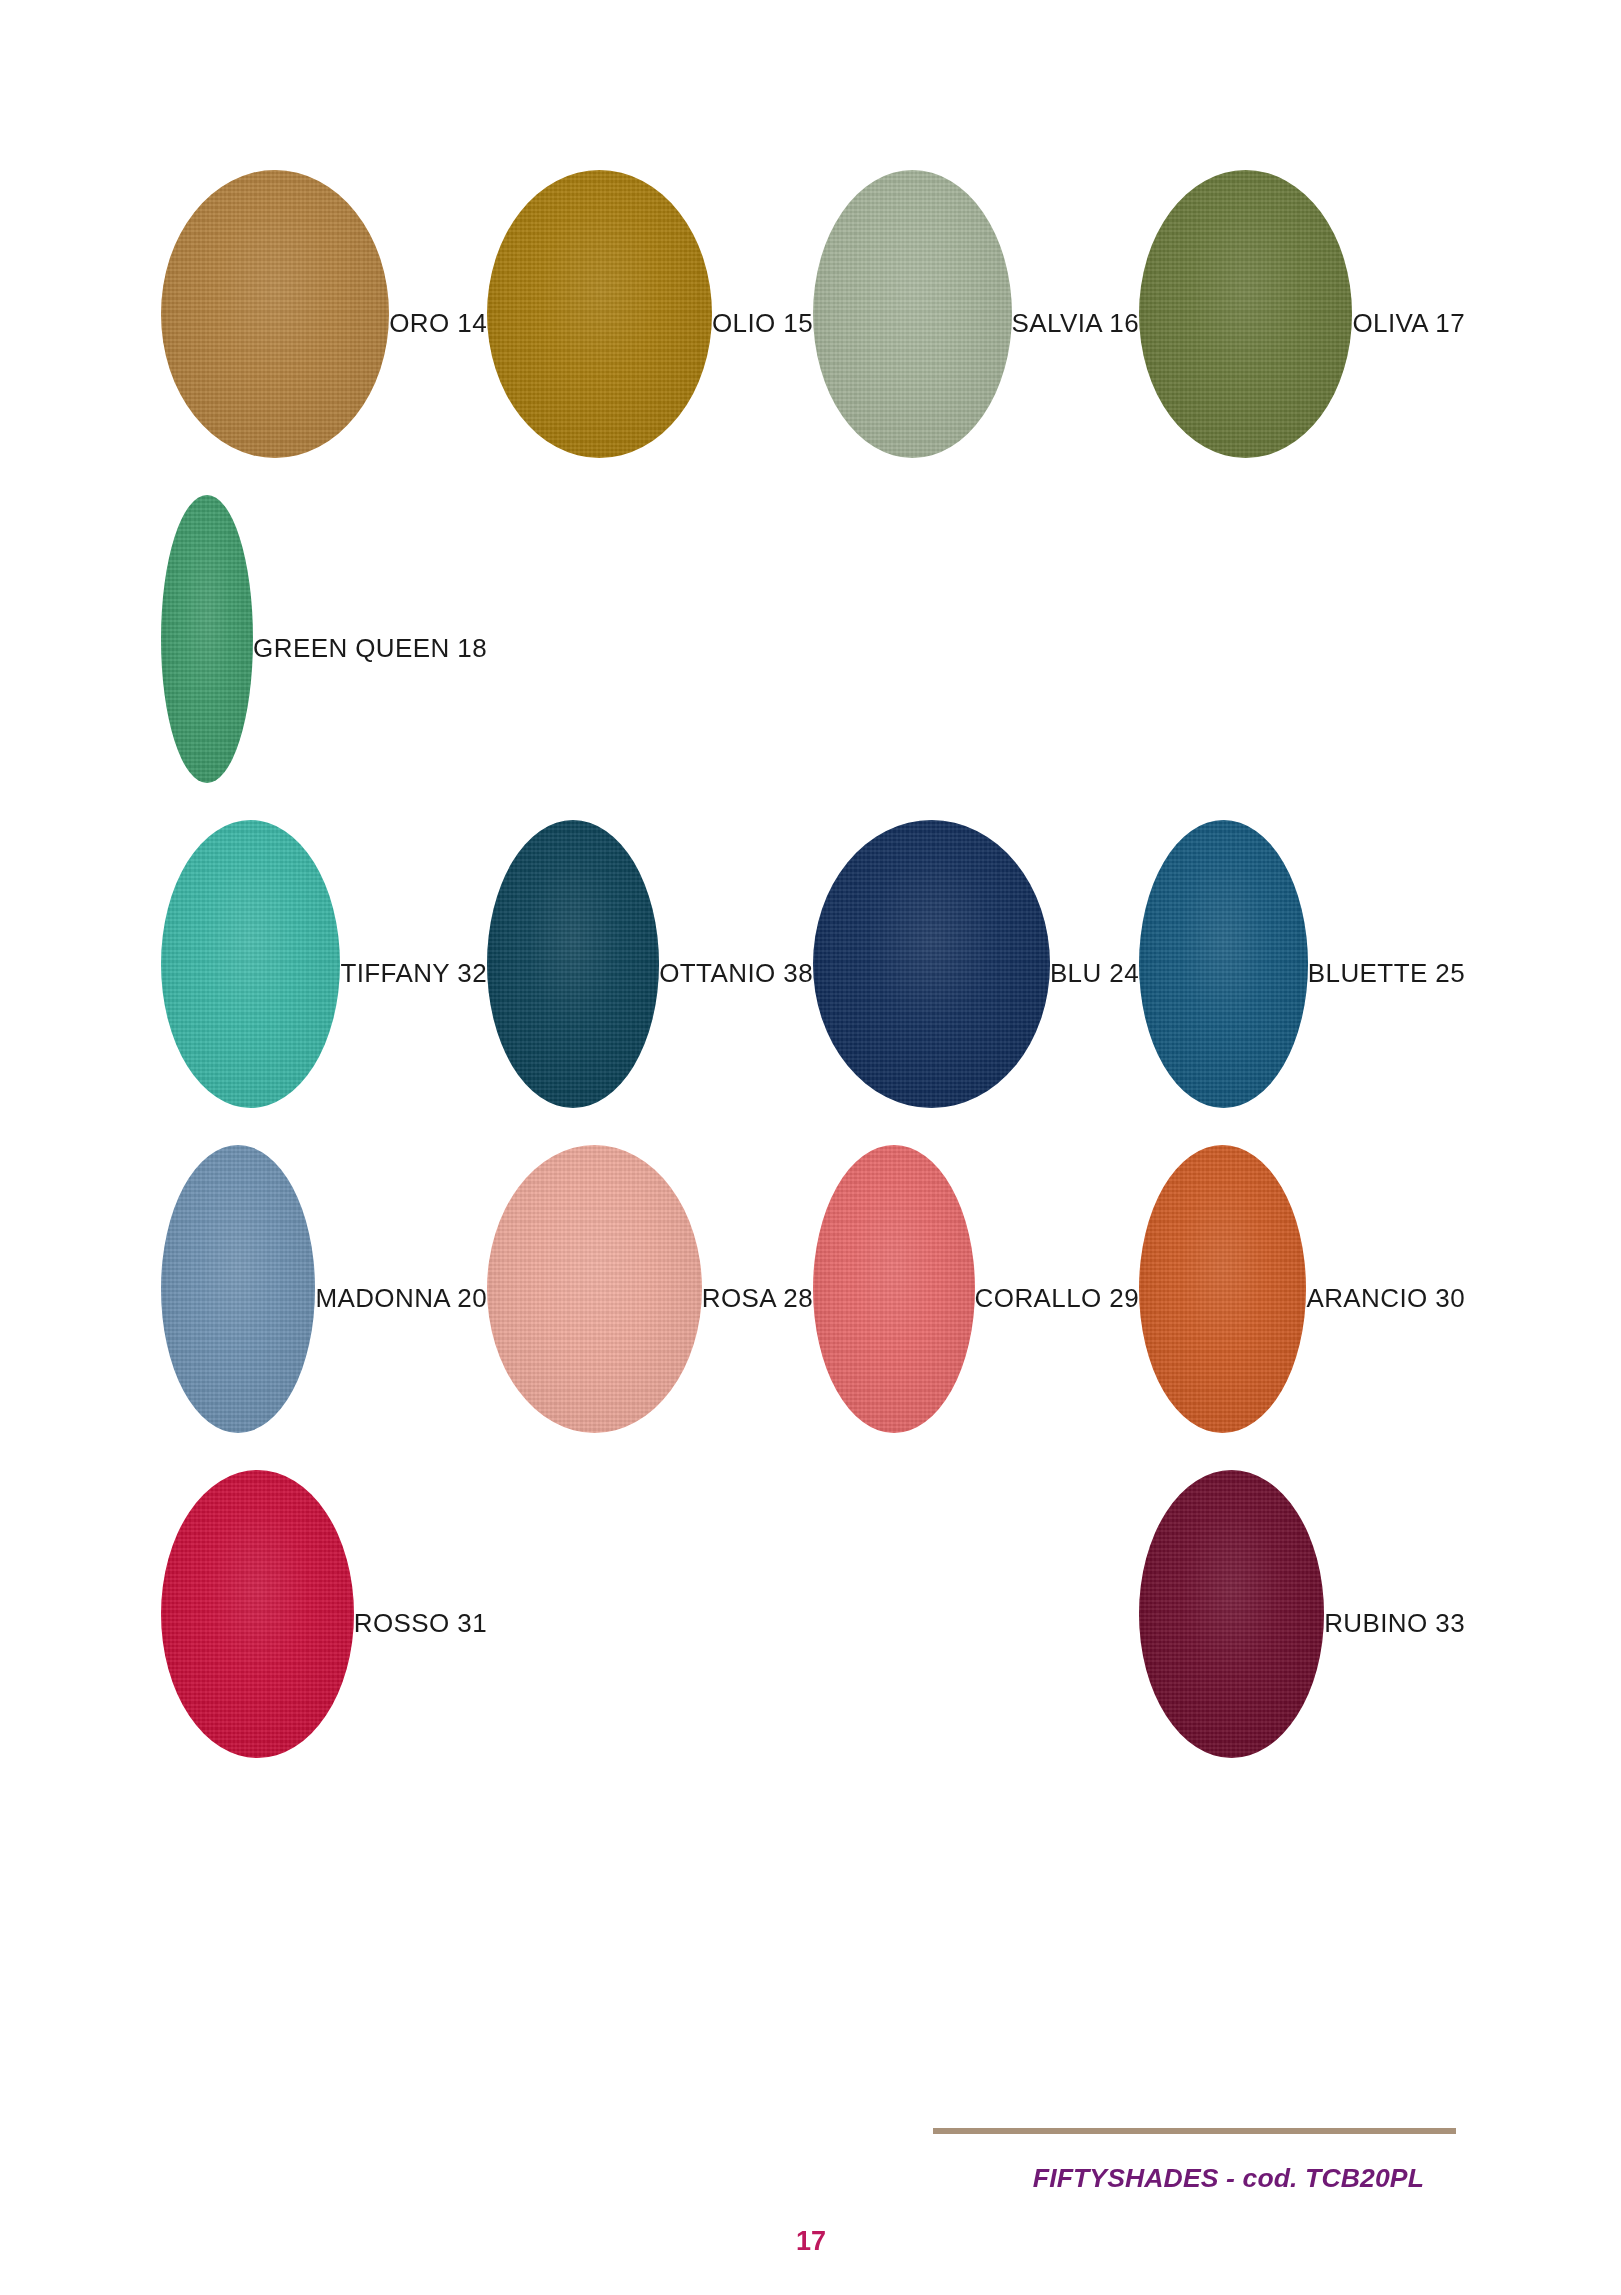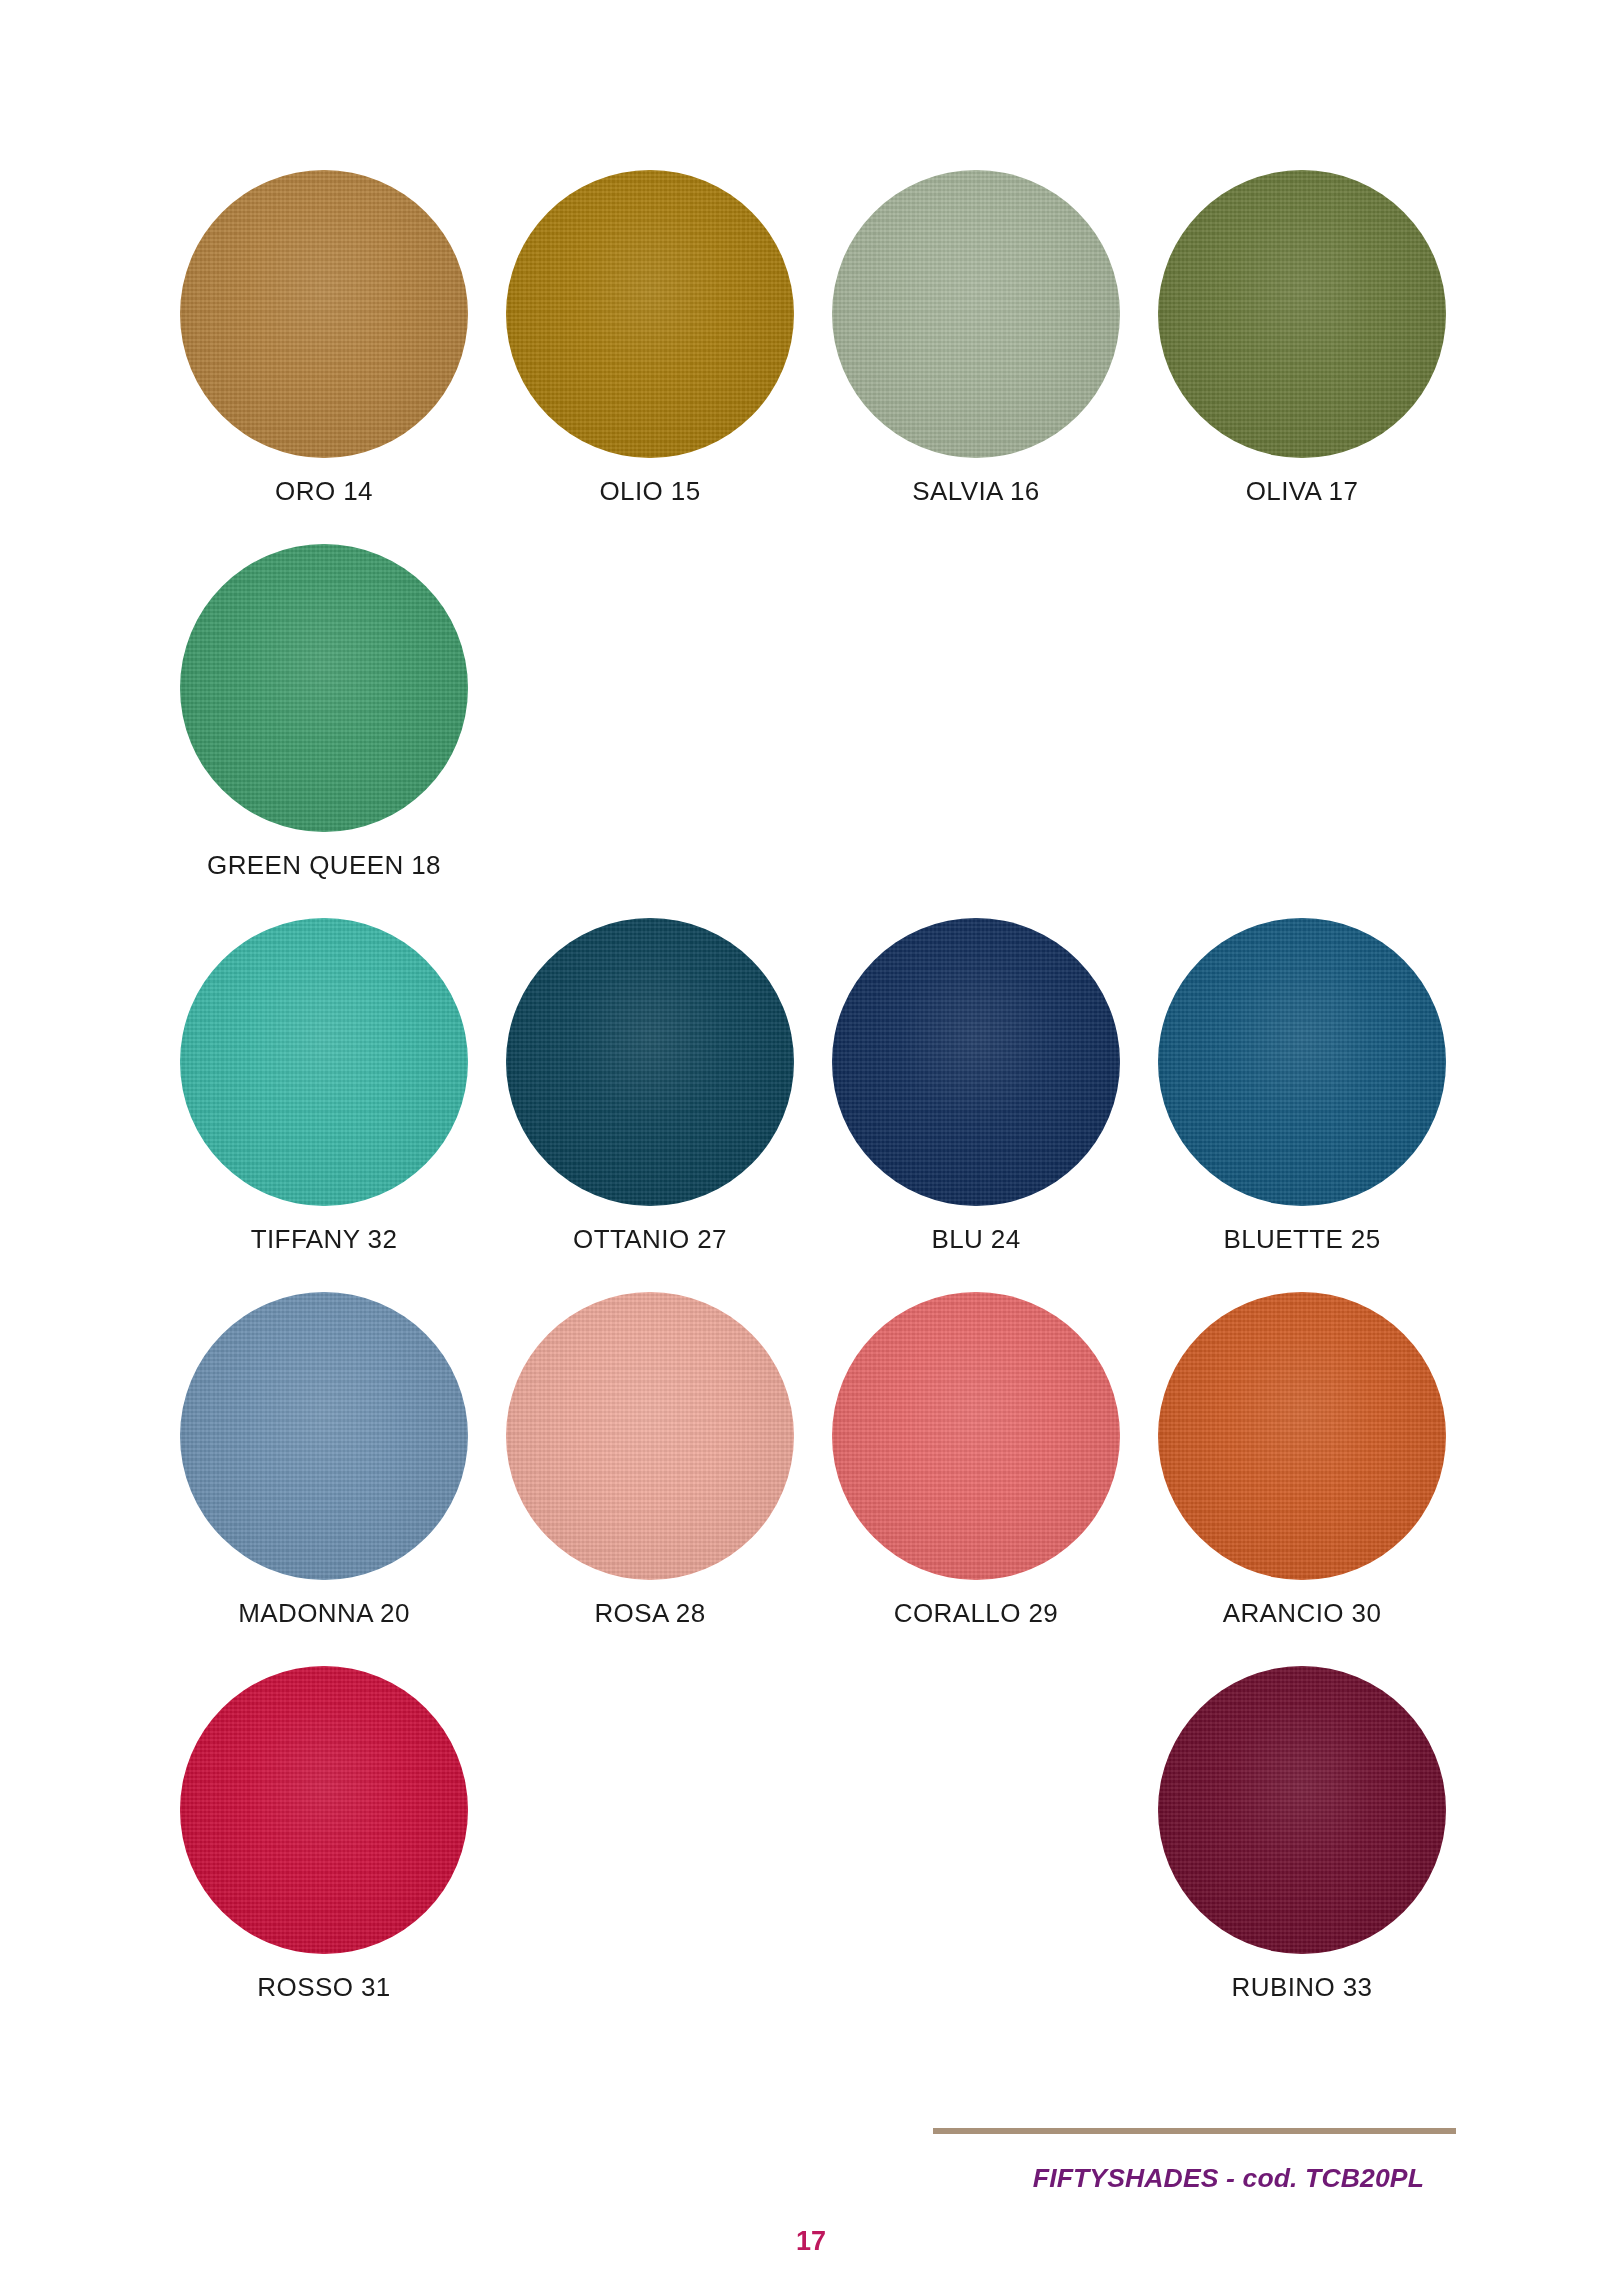--- a/index.html
+++ b/index.html
@@ -39,21 +39,21 @@
     align-items: flex-start;
     margin-bottom: 37px;
   }
   .swatch-row.centered {
     justify-content: space-between;
   }
 
   .swatch-cell {
     width: 326px;
     display: flex;
-    flex-direction: column;
+    flex-direction: row;
     align-items: center;
   }
 
   .swatch-disc {
     width: 288px;
     height: 288px;
     border-radius: 50%;
     position: relative;
     overflow: hidden;
   }
@@ -153,21 +153,21 @@
           <div class="swatch-label">GREEN QUEEN 18</div>
         </div>
       </div>
       <div class="swatch-row">
         <div class="swatch-cell">
           <div class="swatch-disc" style="background: rgb(60, 184, 168);"></div>
           <div class="swatch-label">TIFFANY 32</div>
         </div>
         <div class="swatch-cell">
           <div class="swatch-disc" style="background: rgb(13, 68, 89);"></div>
-          <div class="swatch-label">OTTANIO 27</div>
+          <div class="swatch-label">OTTANIO 38</div>
         </div>
         <div class="swatch-cell">
           <div class="swatch-disc" style="background: rgb(18, 47, 92);"></div>
           <div class="swatch-label">BLU 24</div>
         </div>
         <div class="swatch-cell">
           <div class="swatch-disc" style="background: rgb(20, 89, 127);"></div>
           <div class="swatch-label">BLUETTE 25</div>
         </div>
       </div>

